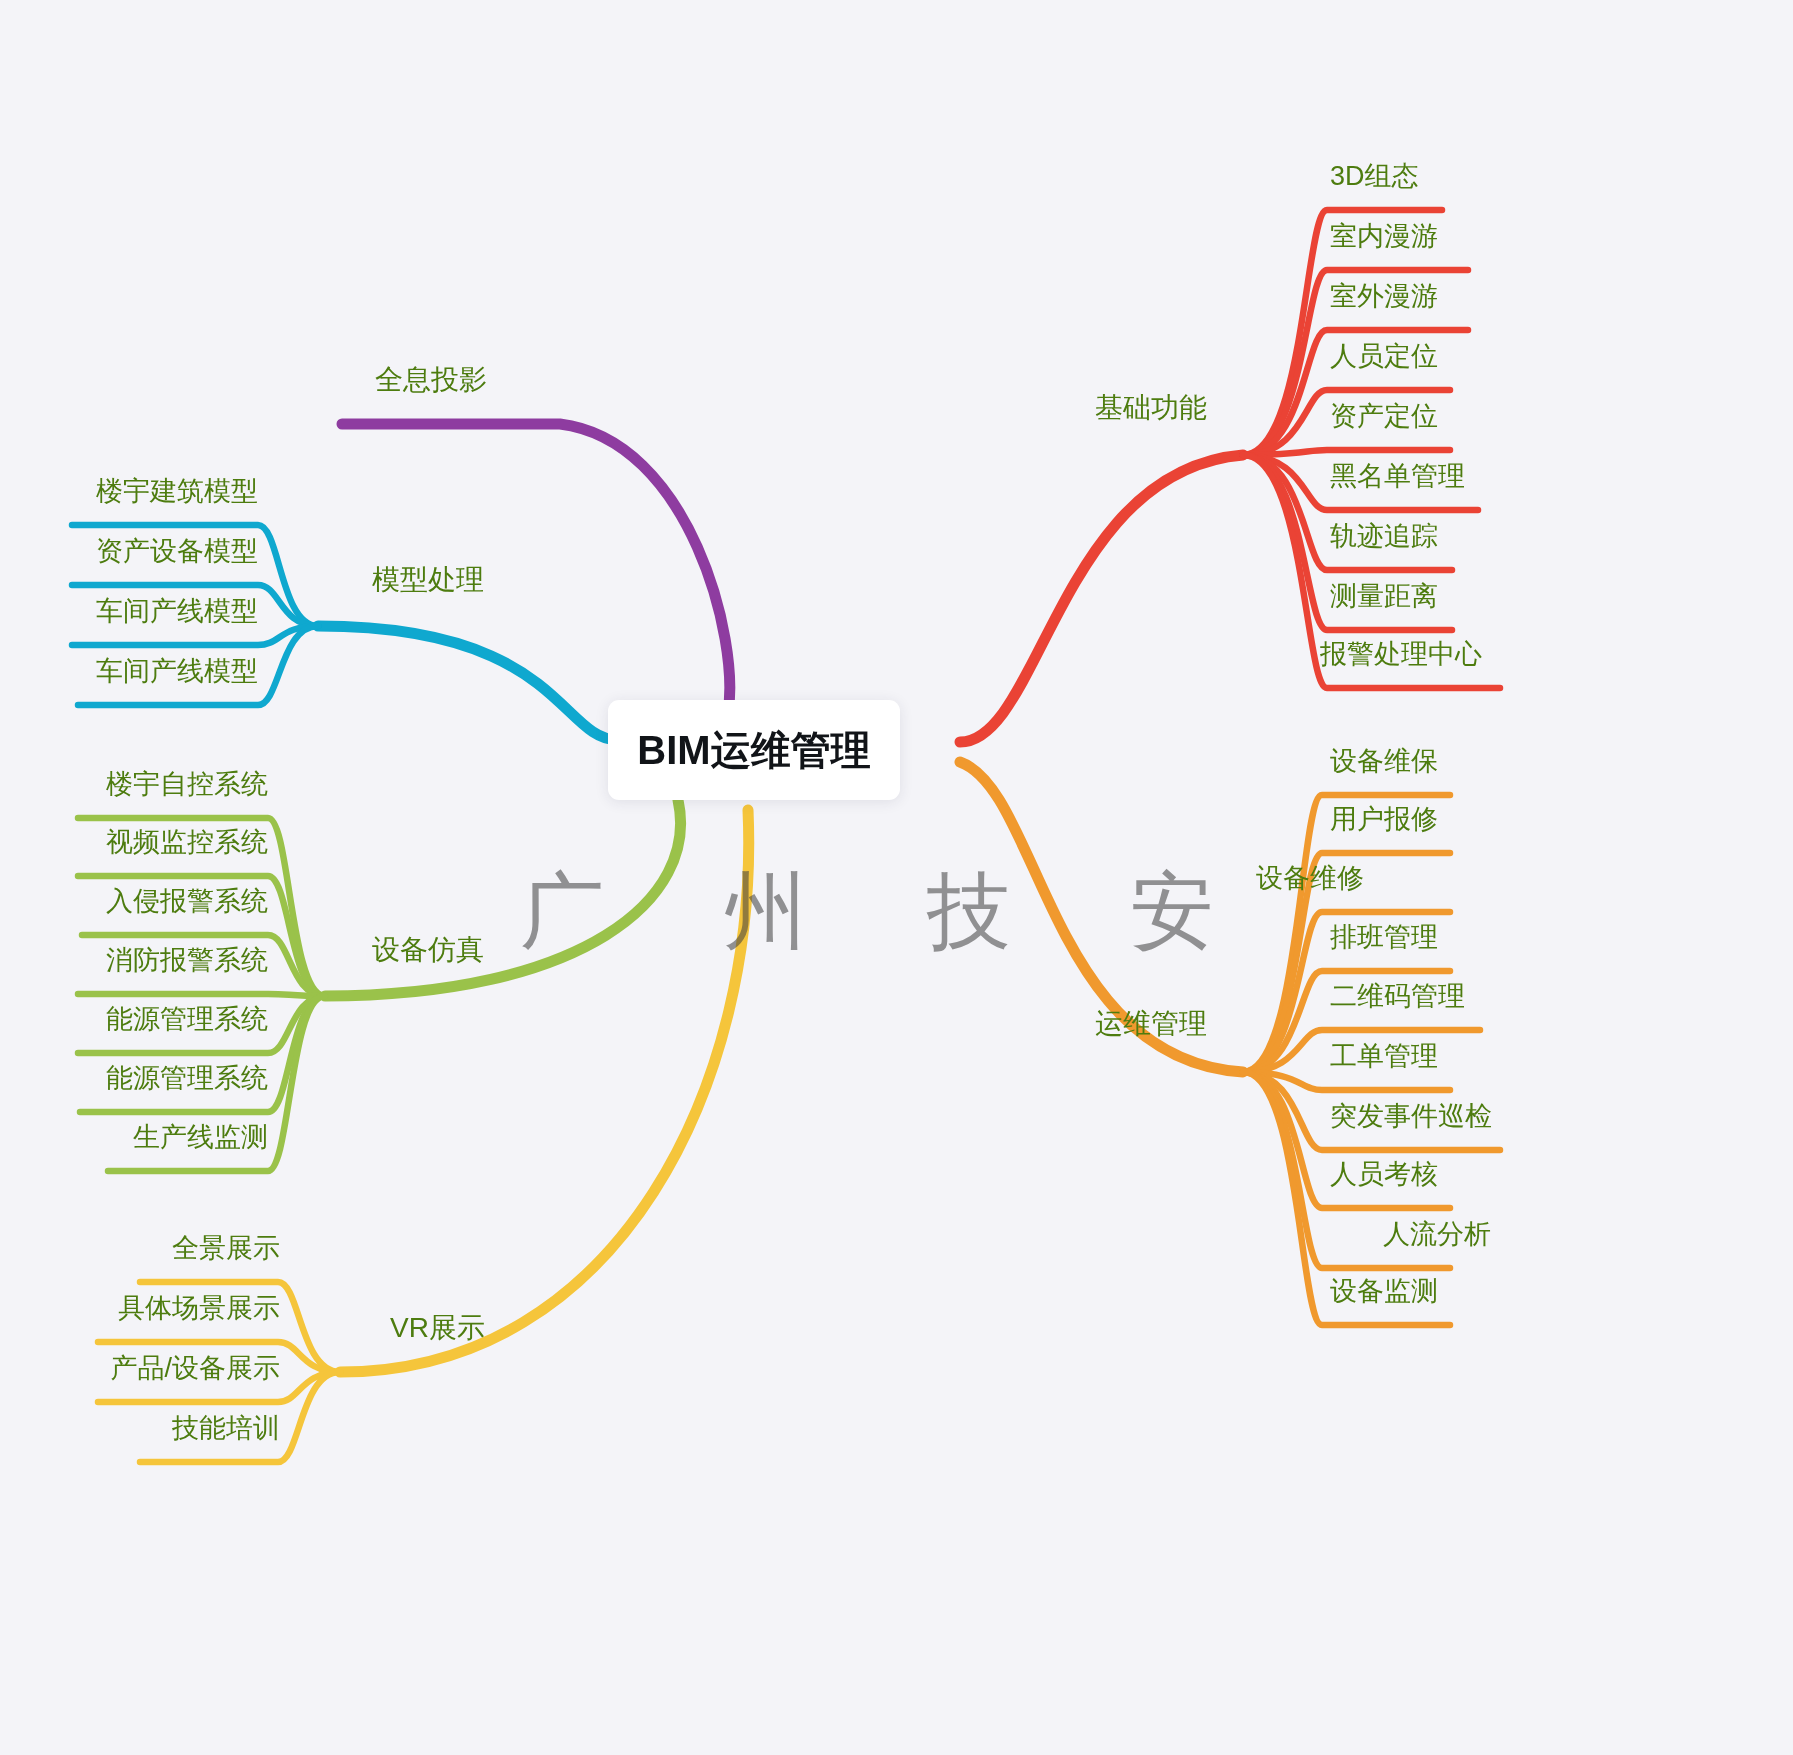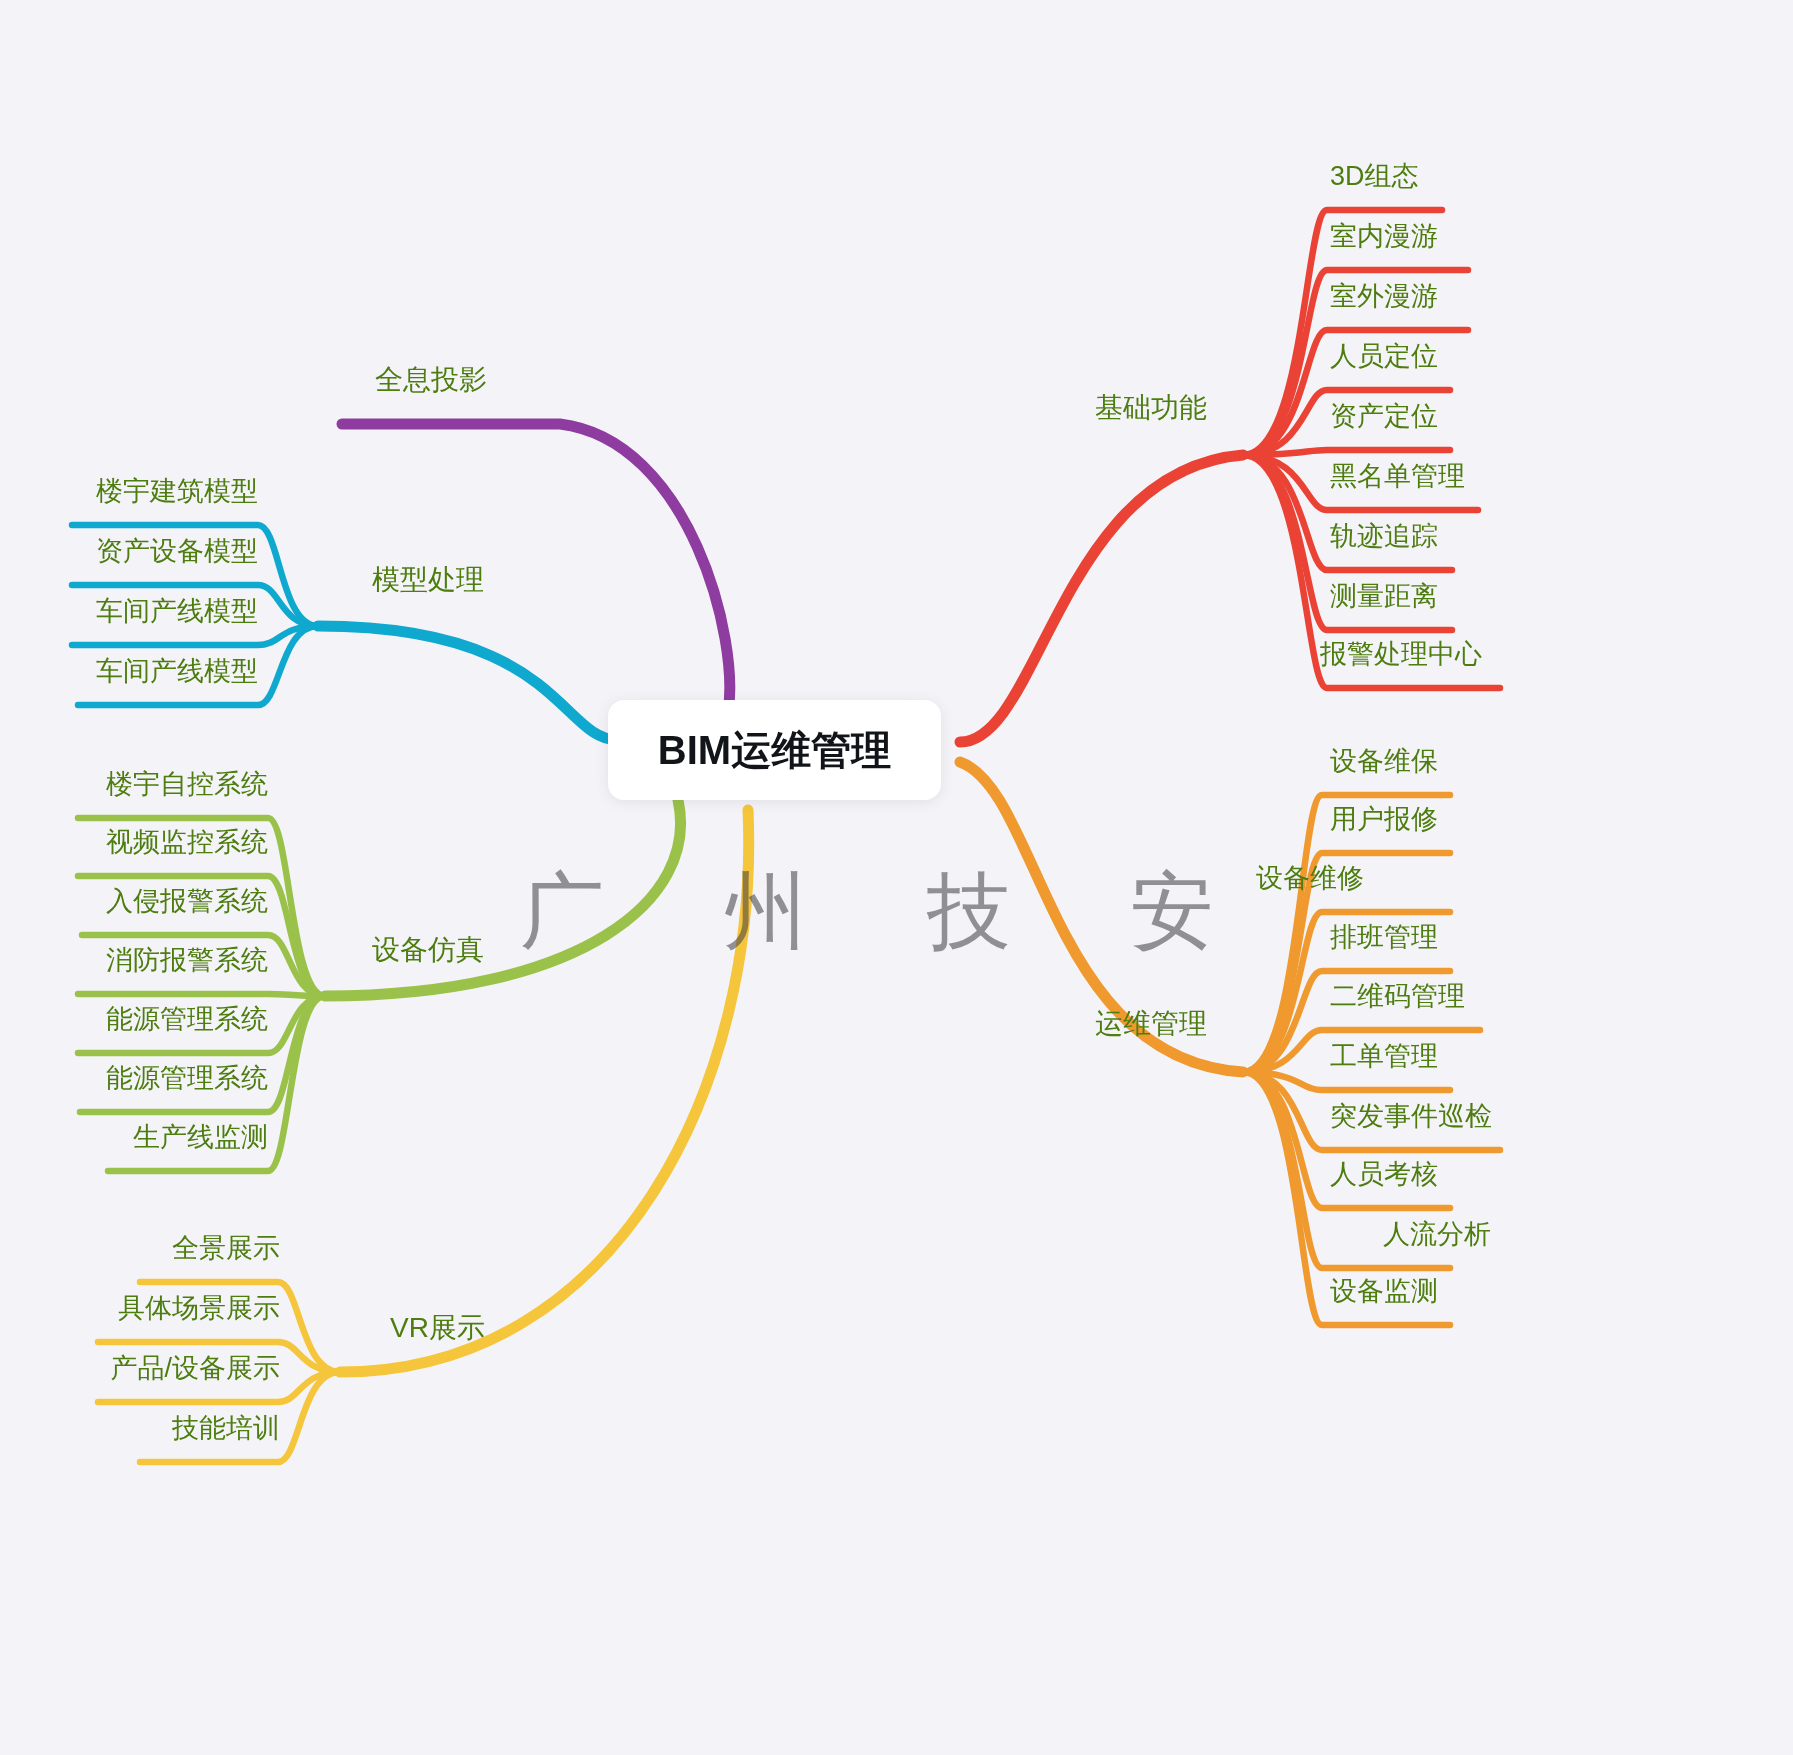--- a/index.html
+++ b/index.html
@@ -17,24 +17,24 @@
     font-size:27px;
     line-height:1;
     white-space:nowrap;
     font-family:"Liberation Sans","DejaVu Sans",sans-serif;
   }
   .branch-label{ font-size:28px; }
   .leaf-label{ font-size:27px; }
   .center-node{
     position:absolute;
     background:#ffffff;
-    border-radius:16px;
+    border-radius:11px;
     box-shadow:0 2px 14px rgba(40,40,70,.10);
     display:flex;align-items:center;justify-content:center;
-    left:608px;top:700px;width:333px;height:100px;
+    left:608px;top:700px;width:292px;height:100px;
     z-index:5;
   }
   .center-node .center-text{
     font-size:40px;
     font-weight:bold;
     color:#111418;
     letter-spacing:0px;
     white-space:nowrap;
   }
   .watermark{

